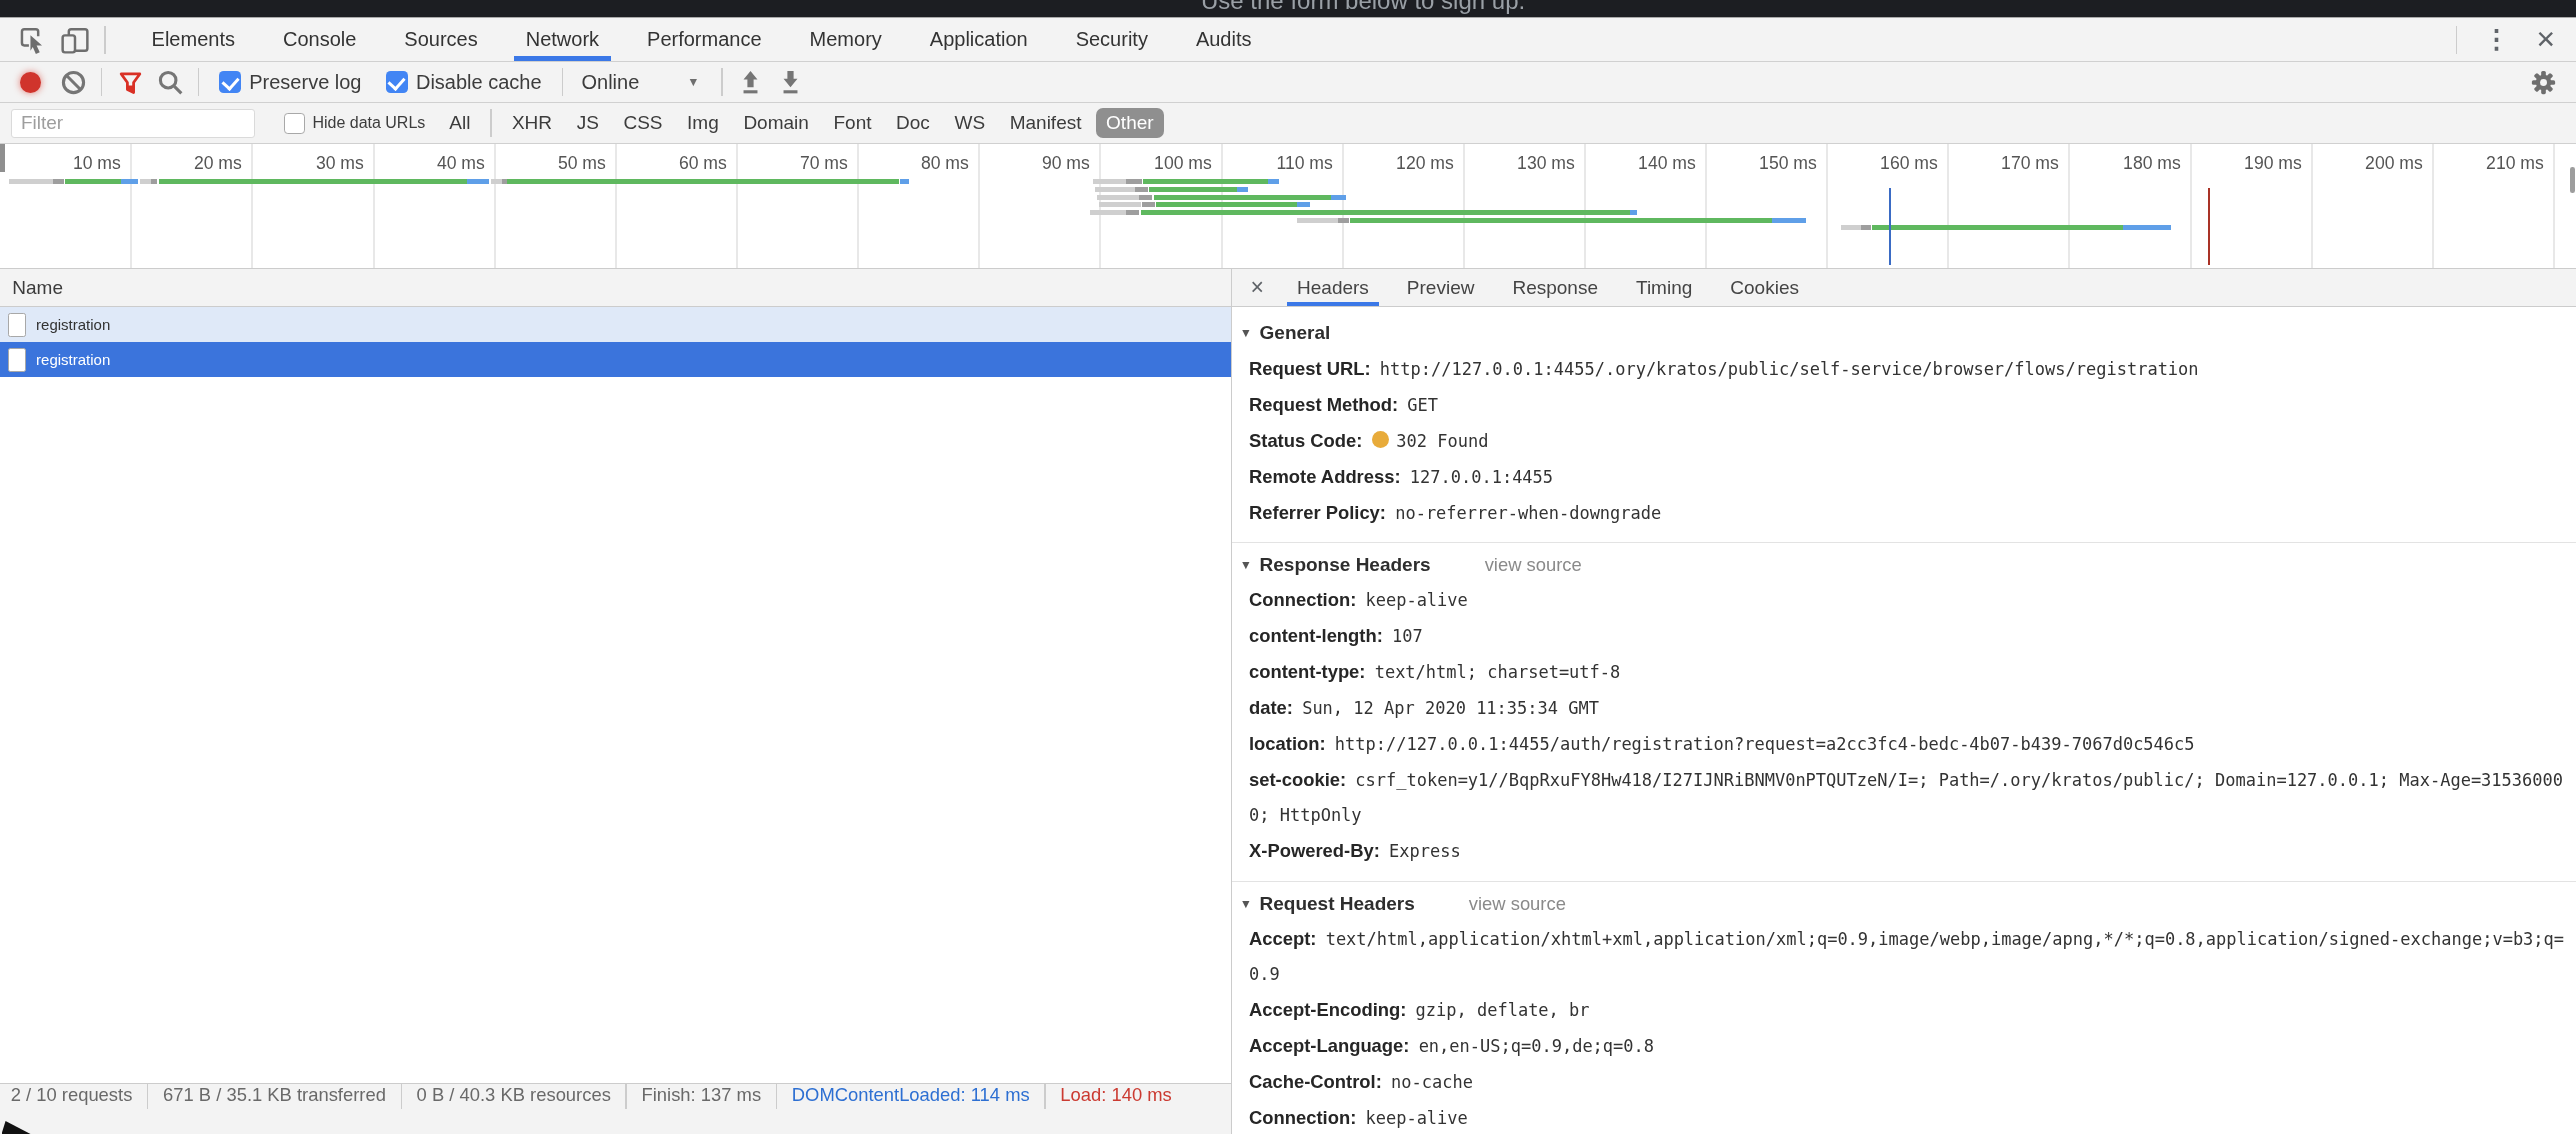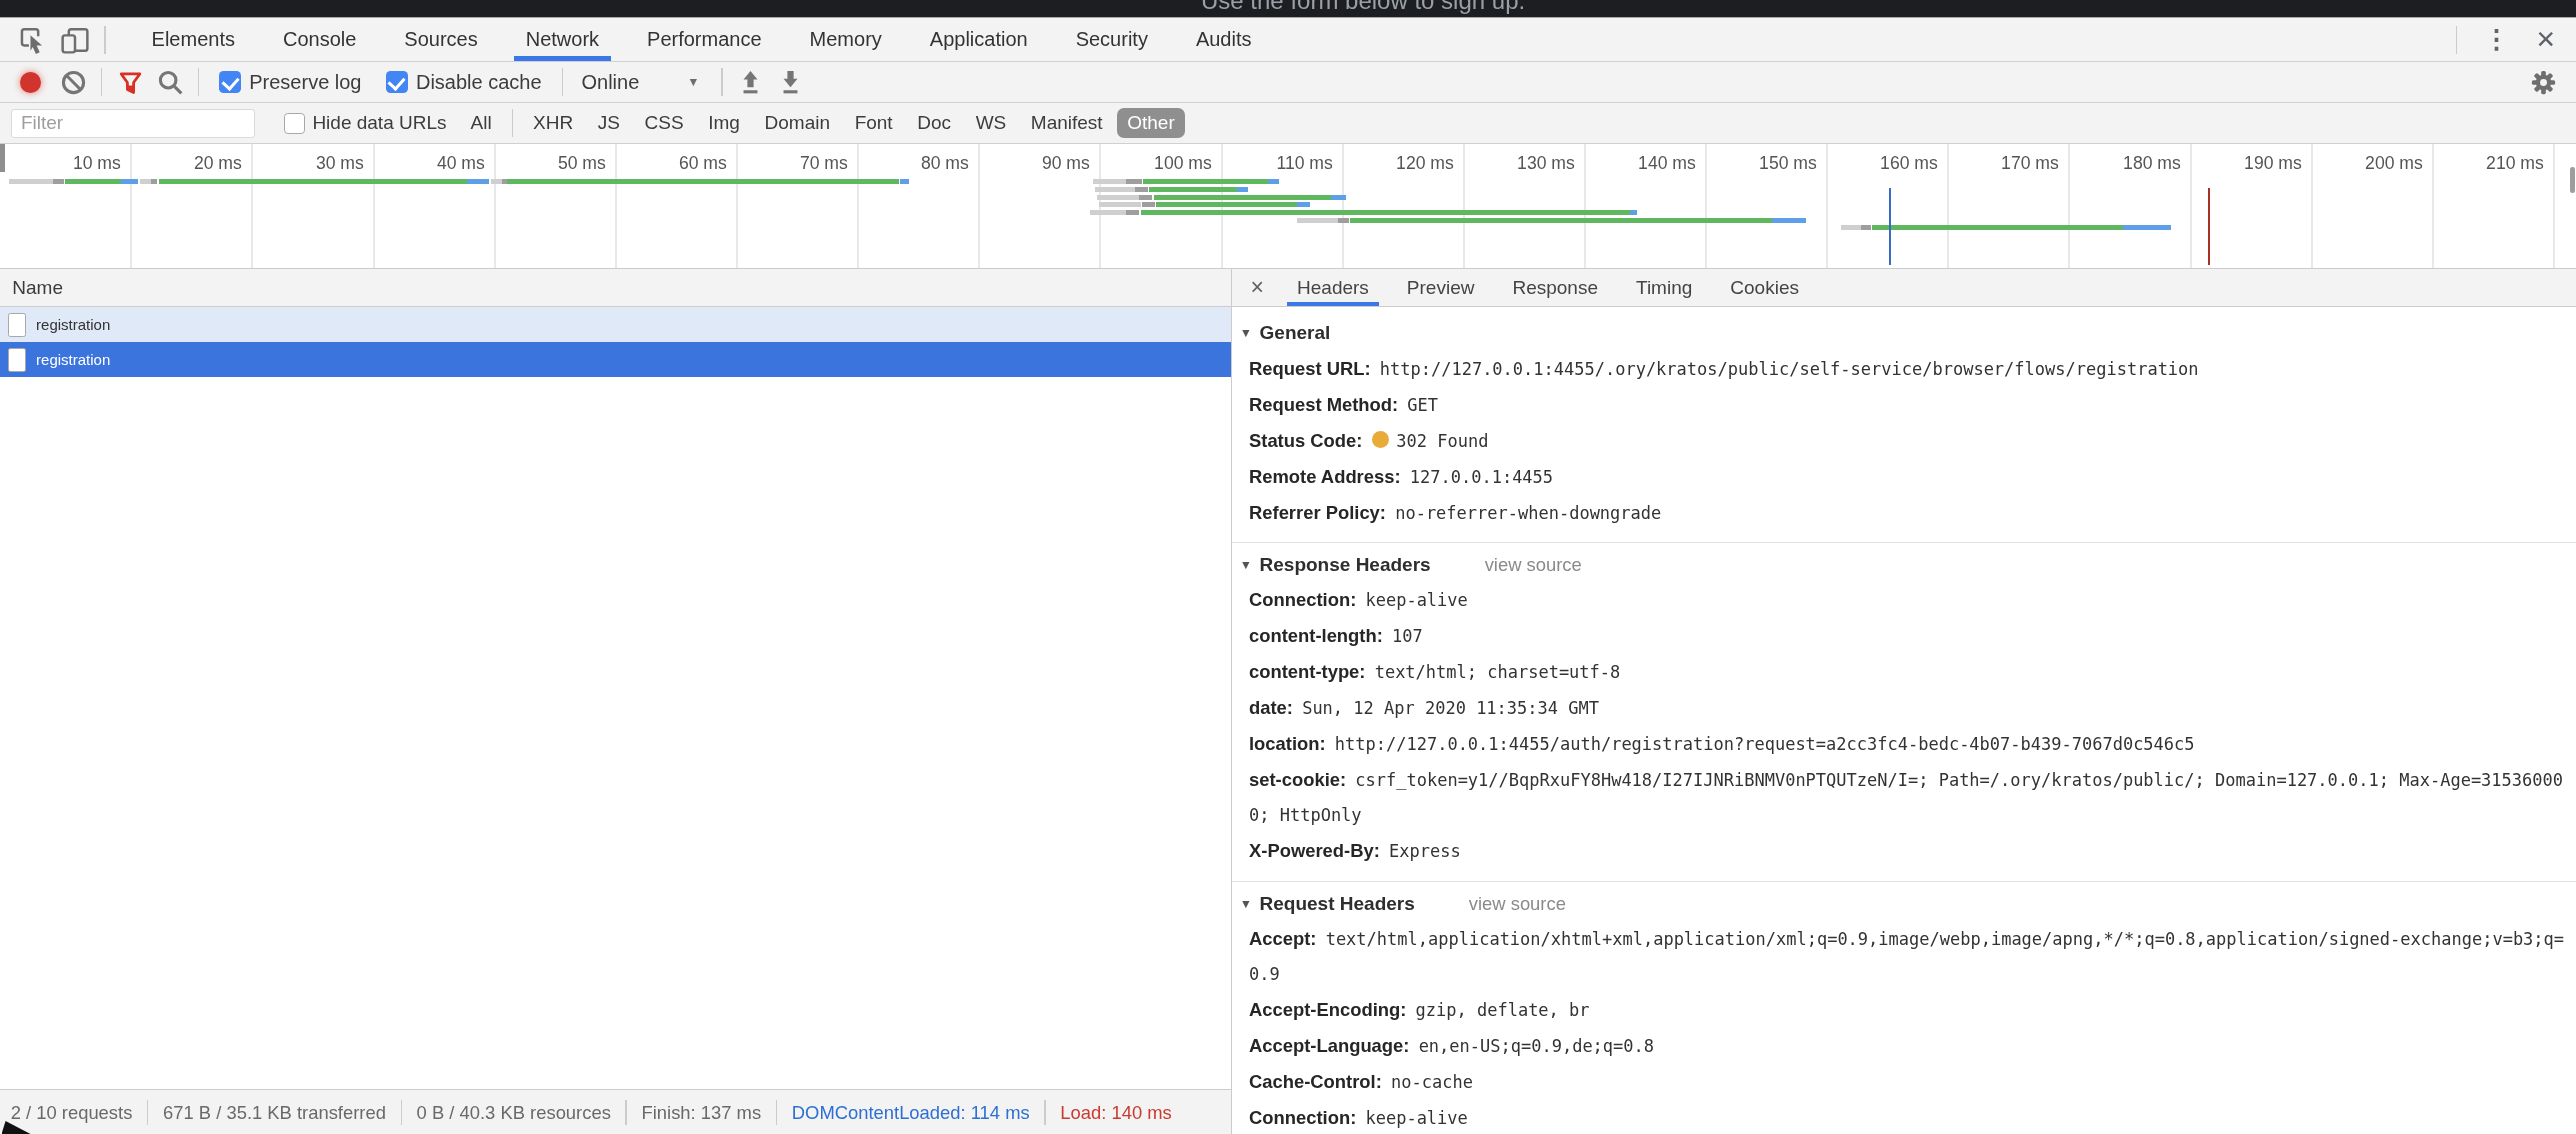--- a/index.html
+++ b/index.html
@@ -46,21 +46,21 @@
 
   
   .filterbar { height: 41px; flex: none; display: flex; align-items: center;
     border-bottom: 1.5px solid #d0d0d0; padding: 0 10.7px; }
   .filter-input { width: 244px; height: 29px; background: #fff; border: 0.8px solid #dadada;
     border-radius: 3.1px; font-size: 19px; color: #333; padding: 0 9.2px;
     font-family: "Liberation Sans", sans-serif; }
   .filter-input::placeholder { color: #9e9e9e; }
   .box-unchecked { width: 21px; height: 21px; border-radius: 3.8px; background: #fff;
     border: 1.5px solid #a8a8a8; margin: 0 7.7px 0 29px; flex: none; }
-  .fb-label { font-size: 19px; color: #3c3c3c; white-space: nowrap; }
+  .fb-label { font-size: 16px; color: #3c3c3c; white-space: nowrap; }
   .pill { font-size: 19px; color: #3c3c3c; padding: 3.8px 10px; border-radius: 7px;
     margin: 0 2.3px; white-space: nowrap; }
   .pill.active { background: #8f8f8f; color: #fff; }
   .all-pill { margin-left: 14px; }
 
   
   .overview { height: 125px; flex: none; position: relative; background: #fff;
     border-bottom: 1.5px solid #ccc; overflow: hidden; }
   .gridline { position: absolute; top: 0; bottom: 0; width: 1.5px; background: #e8e8e8; }
   .tick-label { position: absolute; top: 9.2px; font-size: 17.6px; color: #555;
@@ -76,22 +76,22 @@
   .left-pane { width: 1232px; flex: none; display: flex; flex-direction: column;
     border-right: 1.5px solid #ccc; }
   .name-header { height: 38px; flex: none; background: #f3f3f3; border-bottom: 1.5px solid #ccc;
     display: flex; align-items: center; padding-left: 12.3px; font-size: 19px; color: #3c3c3c; }
   .req-row { height: 35px; flex: none; display: flex; align-items: center; padding-left: 7.7px;
     font-size: 15px; color: #333; background: #dfe9f8; }
   .req-row.selected { background: #3b74dc; color: #fff; }
   .doc-icon { width: 18.4px; height: 24px; background: #fff; border: 1.5px solid #a8a8a8;
     border-radius: 2.3px; margin-right: 10px; flex: none; }
   .left-filler { flex: 1; background: #fff; }
-  .statusbar { height: 46px; flex: none; background: #f3f3f3; border-top: 1.5px solid #ccc;
-    display: flex; align-items: center; padding: 0 10.7px; font-size: 18.4px; color: #696969;
+  .statusbar { height: 52px; flex: none; background: #f3f3f3; border-top: 1.5px solid #ccc;
+    display: flex; padding: 0 10.7px; font-size: 18.4px; color: #696969;
     white-space: nowrap; overflow: hidden; }
   .status-sep { width: 1.5px; height: 24.5px; background: #ccc; margin: 0 14.6px; flex: none; }
 
   
   .right-pane { flex: 1; min-width: 0; display: flex; flex-direction: column; background: #fff; }
   .detail-tabs { height: 38px; flex: none; background: #f3f3f3; border-bottom: 1.5px solid #ccc;
     display: flex; align-items: center; padding-left: 4.6px; }
   .detail-close { font-size: 23px; color: #5f6368; padding: 0 14px; }
   .dtab { height: 100%; display: flex; align-items: center; padding: 0 19px; font-size: 19px;
     color: #444; position: relative; }

